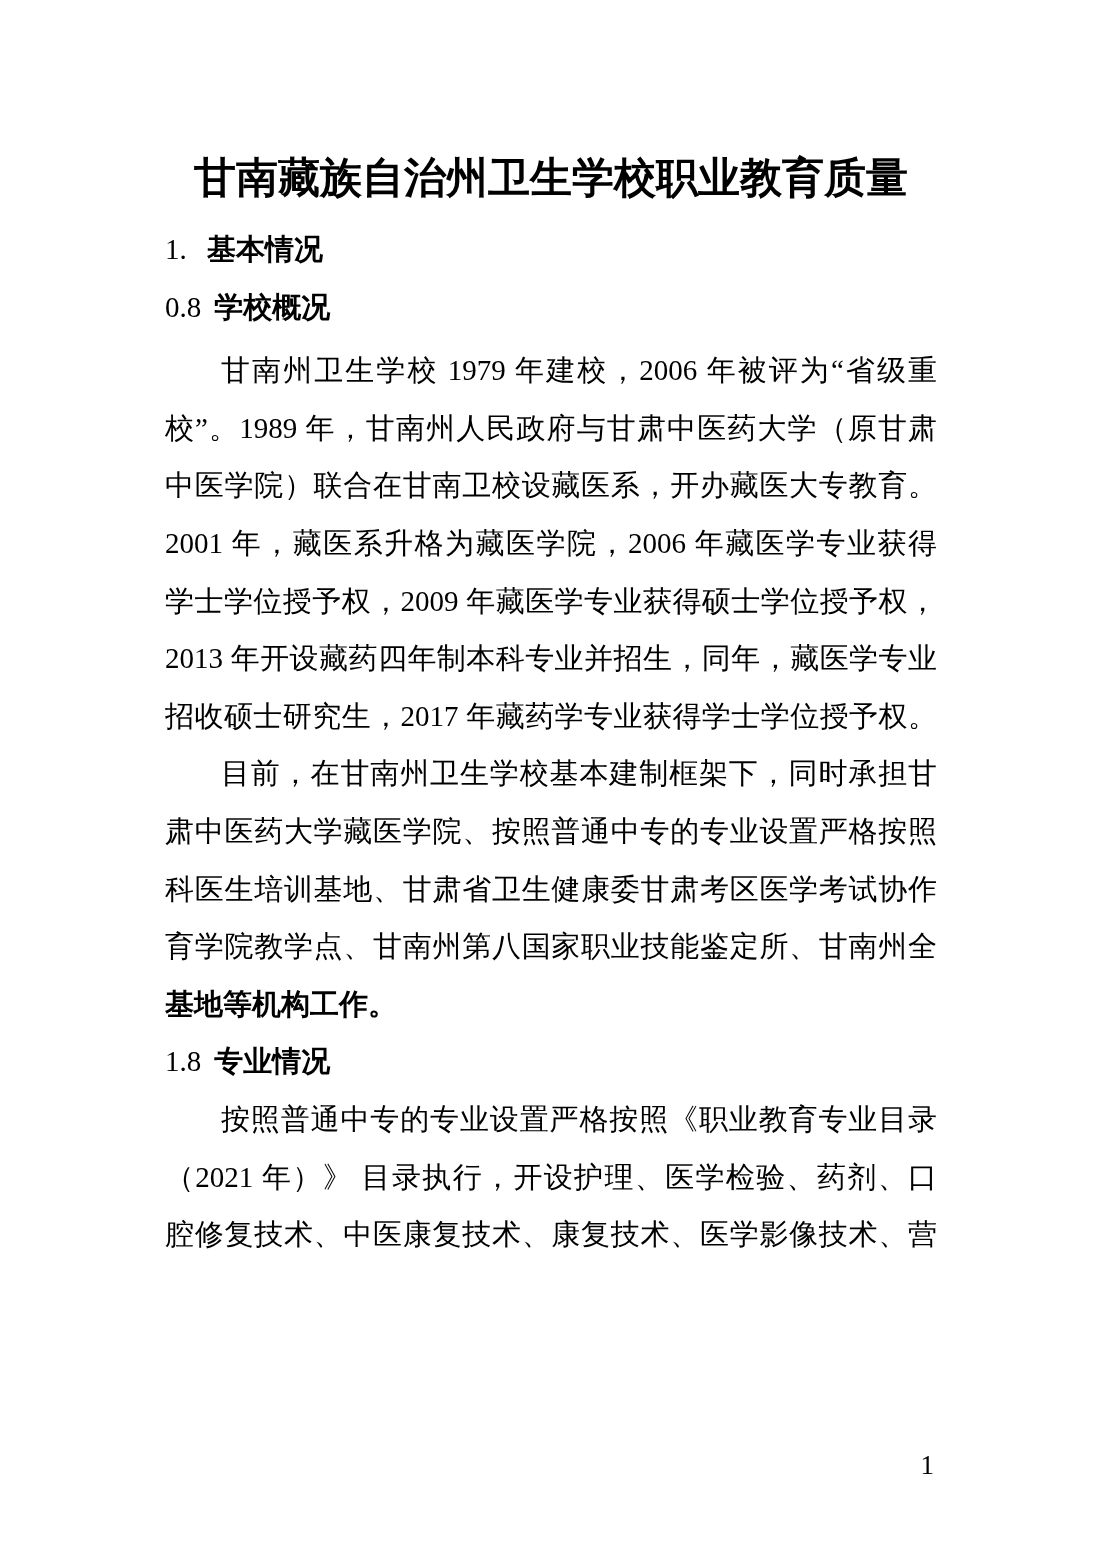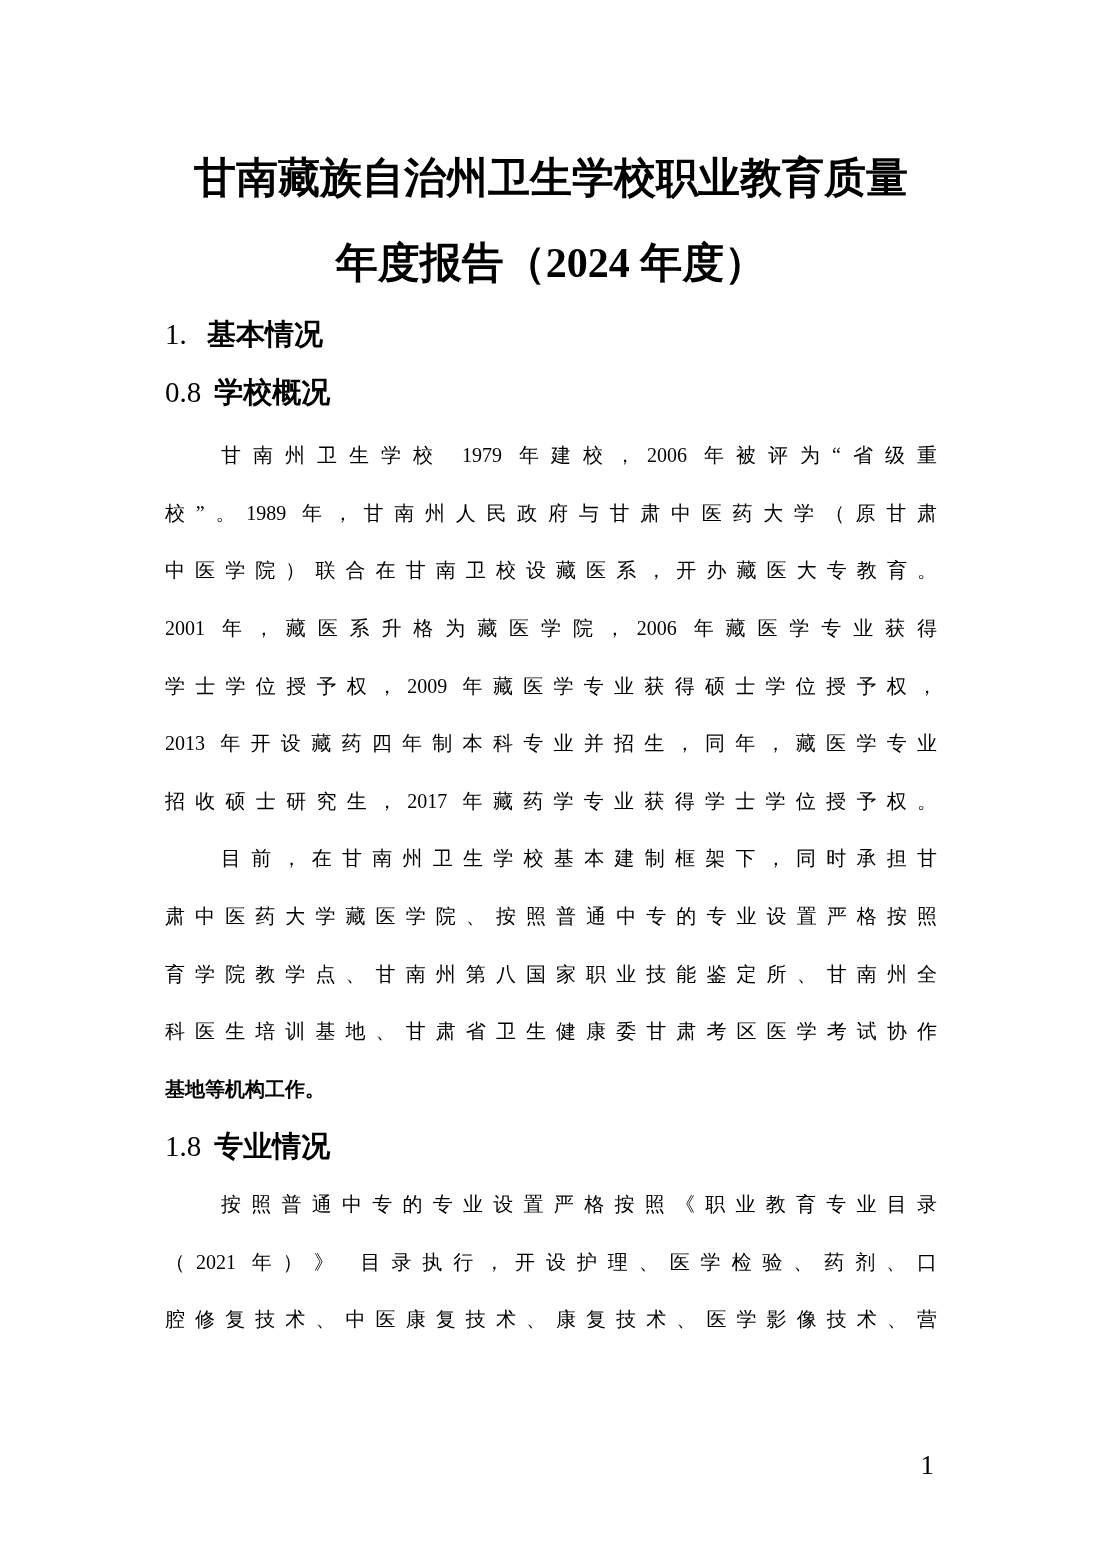--- a/index.html
+++ b/index.html
@@ -26,21 +26,21 @@
   }
   .title-line {
     font-family: "Liberation Serif", "DejaVu Serif", serif;
     font-weight: 700;
     font-size: 42px;
     line-height: 85px;
     text-align: center;
     white-space: nowrap;
   }
   .row {
-    font-size: 20px;
+    font-size: 29px;
     line-height: 57.6px;
   }
   .heading {
     font-family: Liberation Serif, serif;
     font-weight: 700;
     font-size: 29px;
   }
   .heading .hnum {
     font-weight: 400;
     display: inline-block;
@@ -65,43 +65,42 @@
   }
 </style>
 </head>
 <body>
 
 <div class="page">
   <div class="content">
 
     <div class="title-block">
       <div class="title-line">甘南藏族自治州卫生学校职业教育质量</div>
-      <div class="title-line">年度报告（2024 年度）</div>
     </div>
 
     <div class="row heading">
       <span class="hnum wide-gap">1.</span><span>基本情况</span>
     </div>
 
     <div class="row heading h-sub">
       <span class="hnum narrow-gap">0.8</span><span>学校概况</span>
     </div>
 
     <div class="row line indent">甘南州卫生学校 1979 年建校，2006 年被评为“省级重</div>
     <div class="row line">校”。1989 年，甘南州人民政府与甘肃中医药大学（原甘肃</div>
     <div class="row line">中医学院）联合在甘南卫校设藏医系，开办藏医大专教育。</div>
     <div class="row line">2001 年，藏医系升格为藏医学院，2006 年藏医学专业获得</div>
     <div class="row line">学士学位授予权，2009 年藏医学专业获得硕士学位授予权，</div>
     <div class="row line">2013 年开设藏药四年制本科专业并招生，同年，藏医学专业</div>
     <div class="row line">招收硕士研究生，2017 年藏药学专业获得学士学位授予权。</div>
 
     <div class="row line indent">目前，在甘南州卫生学校基本建制框架下，同时承担甘</div>
     <div class="row line">肃中医药大学藏医学院、按照普通中专的专业设置严格按照</div>
+    <div class="row line">科医生培训基地、甘肃省卫生健康委甘肃考区医学考试协作</div>
     <div class="row line">育学院教学点、甘南州第八国家职业技能鉴定所、甘南州全</div>
-    <div class="row line">科医生培训基地、甘肃省卫生健康委甘肃考区医学考试协作</div>
     <div class="row line end">基地等机构工作。</div>
 
     <div class="row heading">
       <span class="hnum narrow-gap">1.8</span><span>专业情况</span>
     </div>
 
     <div class="row line indent">按照普通中专的专业设置严格按照《职业教育专业目录</div>
     <div class="row line">（2021 年）》 目录执行，开设护理、医学检验、药剂、口</div>
     <div class="row line">腔修复技术、中医康复技术、康复技术、医学影像技术、营</div>
 

